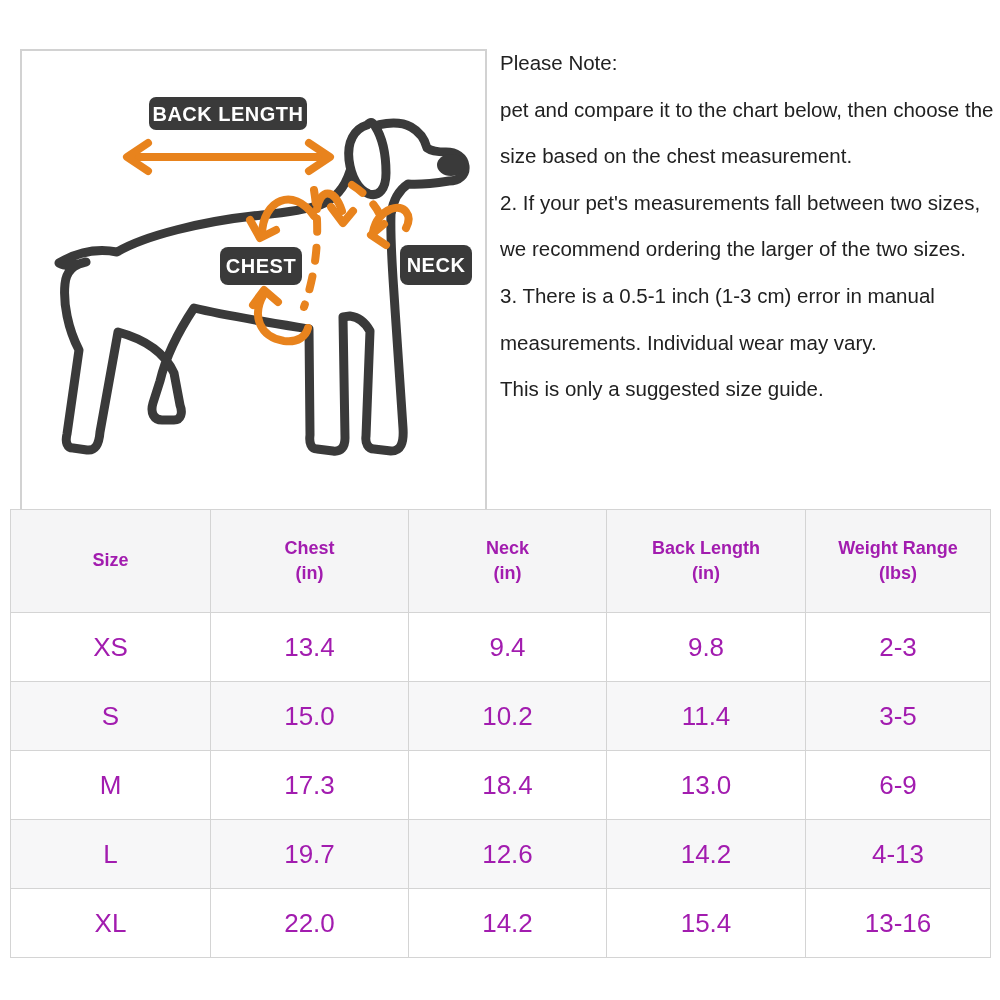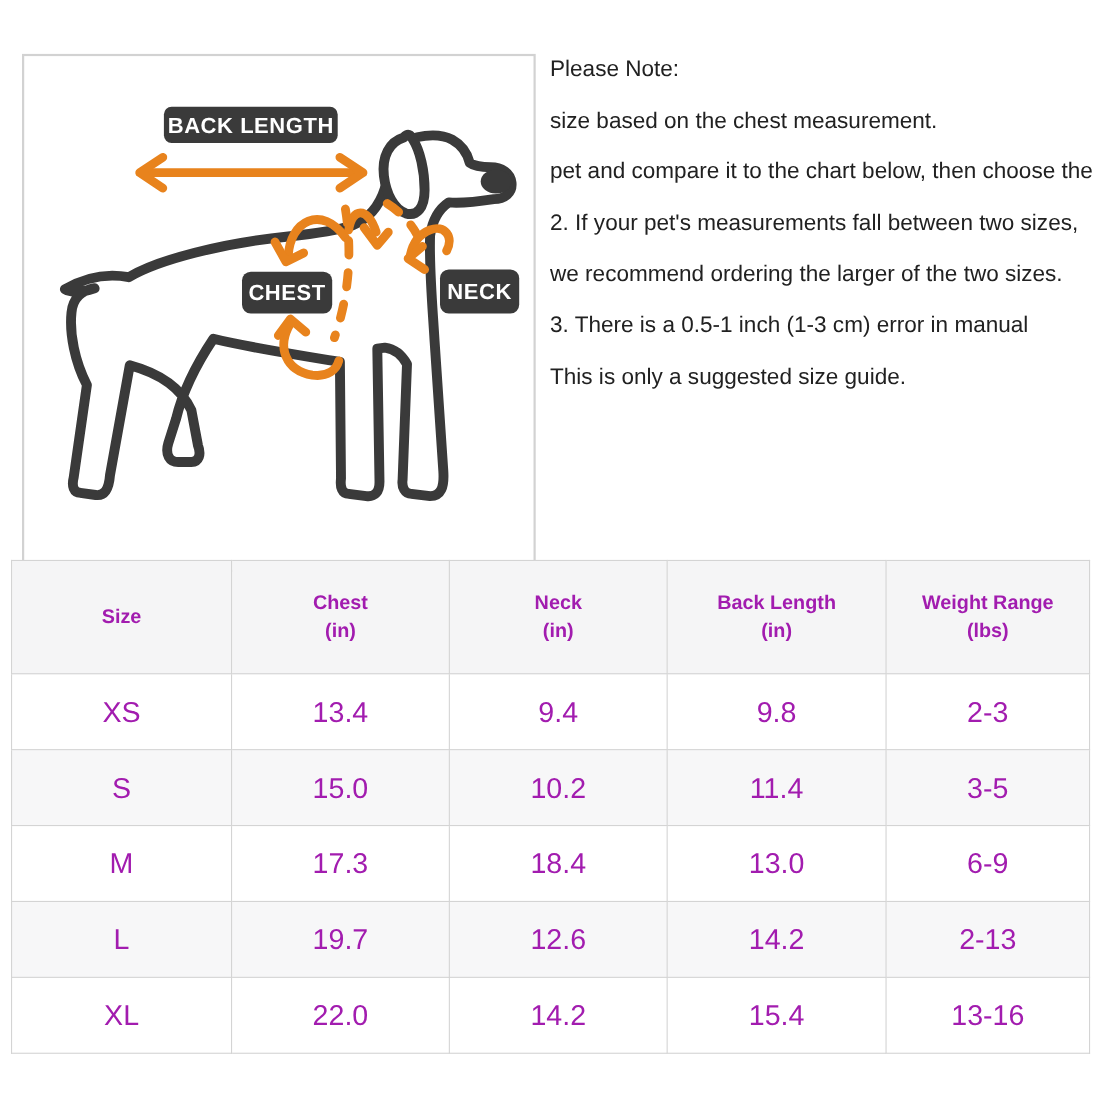--- a/index.html
+++ b/index.html
@@ -133,25 +133,26 @@
       <rect x="198" y="196" width="82" height="38" rx="8" fill="#3A3A3A"></rect>
       <text class="diag-label-text" x="239" y="222" text-anchor="middle">CHEST</text>
       <rect x="378" y="194" width="72" height="40" rx="8" fill="#3A3A3A"></rect>
       <text class="diag-label-text" x="414" y="221" text-anchor="middle">NECK</text>
     </g>
   </svg>
 </div>
 
 <div class="notes">
   <div class="note-line">Please Note:</div>
+  <div class="note-line">pet and compare it to the chart below, then choose the</div>
   <div class="note-line">size based on the chest measurement.</div>
-  <div class="note-line">pet and compare it to the chart below, then choose the</div>
   <div class="note-line">2. If your pet's measurements fall between two sizes,</div>
   <div class="note-line">we recommend ordering the larger of the two sizes.</div>
   <div class="note-line">3. There is a 0.5-1 inch (1-3 cm) error in manual</div>
+  <div class="note-line">measurements. Individual wear may vary.</div>
   <div class="note-line">This is only a suggested size guide.</div>
 </div>
 
 <table class="size-table">
   <colgroup>
     <col style="width:200px">
       <col style="width:198px">
       <col style="width:198px">
     <col style="width:199px">
       <col style="width:185px">
@@ -200,21 +201,21 @@
       <td>17.3</td>
       <td>18.4</td>
       <td>13.0</td>
       <td>6-9</td>
     </tr>
     <tr>
       <td>L</td>
       <td>19.7</td>
       <td>12.6</td>
       <td>14.2</td>
-      <td>2-13</td>
+      <td>4-13</td>
     </tr>
     <tr>
       <td>XL</td>
       <td>22.0</td>
       <td>14.2</td>
       <td>15.4</td>
       <td>13-16</td>
     </tr>
   </tbody>
 </table>

